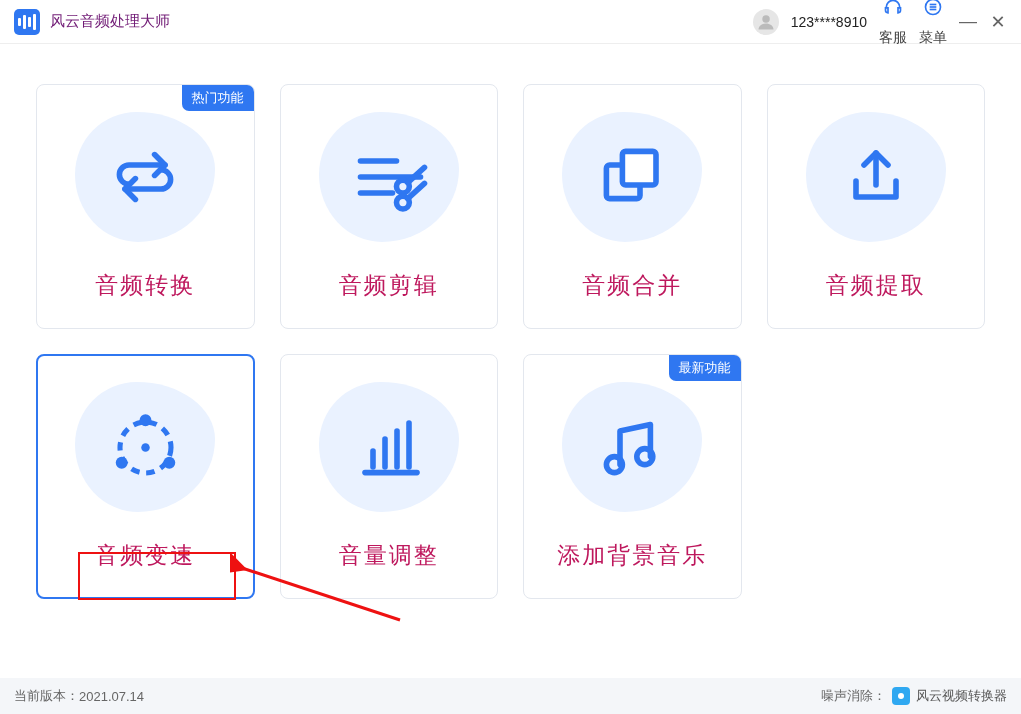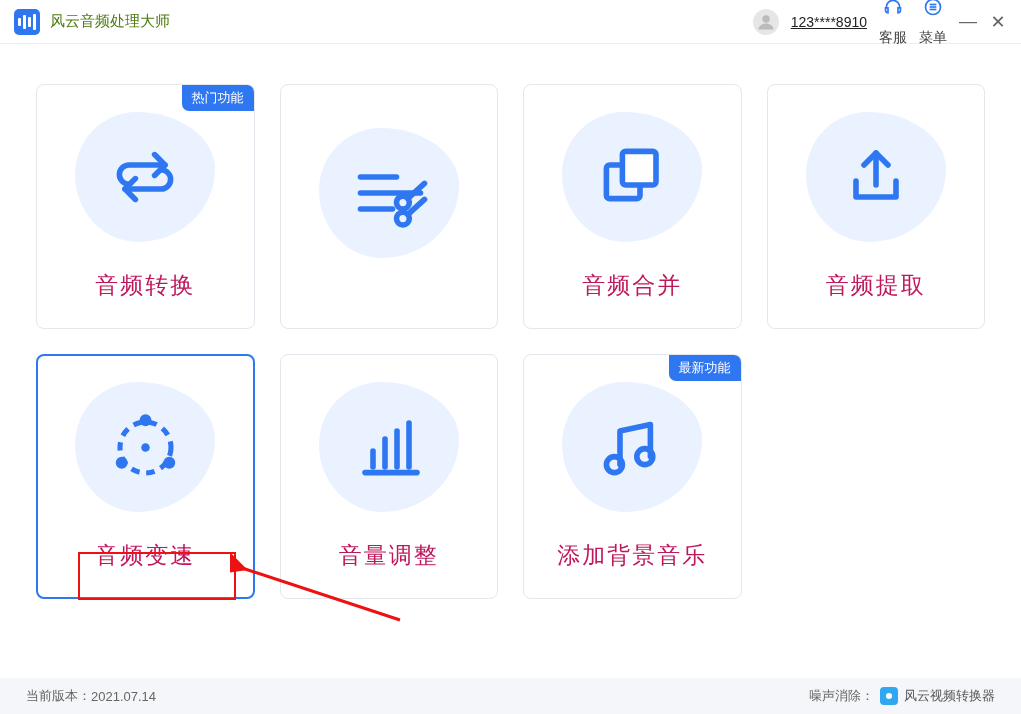--- a/index.html
+++ b/index.html
@@ -20,25 +20,25 @@
     }
     .logo-box {
       width: 26px; height: 26px;
       background: #2f77f1;
       border-radius: 5px;
       display:flex; align-items:center; justify-content:center;
       margin-right: 10px;
     }
     .logo-bars { display:flex; gap:2px; align-items:center;}
     .logo-bars span{ width:3px; background:#fff; border-radius:1px;}
-    .app-title { font-size: 15px; color:#4d7c0f; }
+    .app-title { font-size: 15px; color:#701a75; }
     .spacer { flex:1; }
     .header-right { display:flex; align-items:center; gap:12px; }
     .avatar { width:26px;height:26px; background:#e6e6e6; border-radius:50%; display:flex;align-items:center;justify-content:center;}
-    .user-phone { font-size:14px; color:#222; text-decoration:underline; }
+    .user-phone { font-size:14px; color:#222; }
     .hdr-item { display:flex; align-items:center; gap:12px; font-size:14px; color:#444; cursor:pointer;flex-direction:column;}
     .win-btn { width:18px; text-align:center; font-size:18px; color:#666; cursor:pointer;}
     .main { padding: 40px 36px 0 36px; }
     .grid { display:grid; grid-template-columns: repeat(4, 1fr); gap: 25px; }
     .card {
       position:relative;
       border:1px solid #e3e7ee;
       border-radius:8px;
       height:245px;
       display:flex; flex-direction:column; align-items:center; justify-content:center;
@@ -71,21 +71,21 @@
       position:absolute;
       border:2px solid #e11;
       pointer-events:none;
     }
     .arrow-svg { position:absolute; pointer-events:none; }
     .footer {
       position:absolute; left:0; right:0; bottom:0;
       height:36px;
       background:#f4f6f9;
       display:flex; align-items:center;
-      padding:0 26px;
+      padding:0 14px;
       font-size:13px; color:#666;
     }
     .footer .spacer{flex:1;}
     .rec-icon{ width:18px;height:18px;background:#2fa8f1;border-radius:4px;display:inline-flex;align-items:center;justify-content:center;margin:0 6px;}
   </style>
 </head>
 <body>
 
 <div class="titlebar">
   <div class="logo-box">
@@ -150,20 +150,21 @@
         <svg width="85" height="80" viewBox="0 0 100 100" fill="none" stroke="#2f77f1" stroke-width="7" stroke-linecap="round">
           <line x1="15" y1="30" x2="60" y2="30"></line>
             <line x1="15" y1="50" x2="90" y2="50"></line>
             <line x1="15" y1="70" x2="55" y2="70"></line>
           <circle cx="68" cy="62" r="8"></circle>
             <circle cx="68" cy="82" r="8"></circle>
             <line x1="74" y1="57" x2="95" y2="38"></line>
             <line x1="74" y1="77" x2="95" y2="58"></line>
         </svg>
       </div>
+      <div class="card-label">音频剪辑</div>
     </div>
 
     <div class="card">
       <div class="icon-wrap">
           <div class="blob"></div>
         <svg width="80" height="80" viewBox="0 0 100 100" fill="none" stroke="#2f77f1" stroke-width="7" stroke-linejoin="round">
           <rect x="18" y="35" width="42" height="42" rx="4"></rect>
             <rect x="38" y="18" width="42" height="42" rx="4" fill="#fff"></rect>
         </svg>
       </div>

